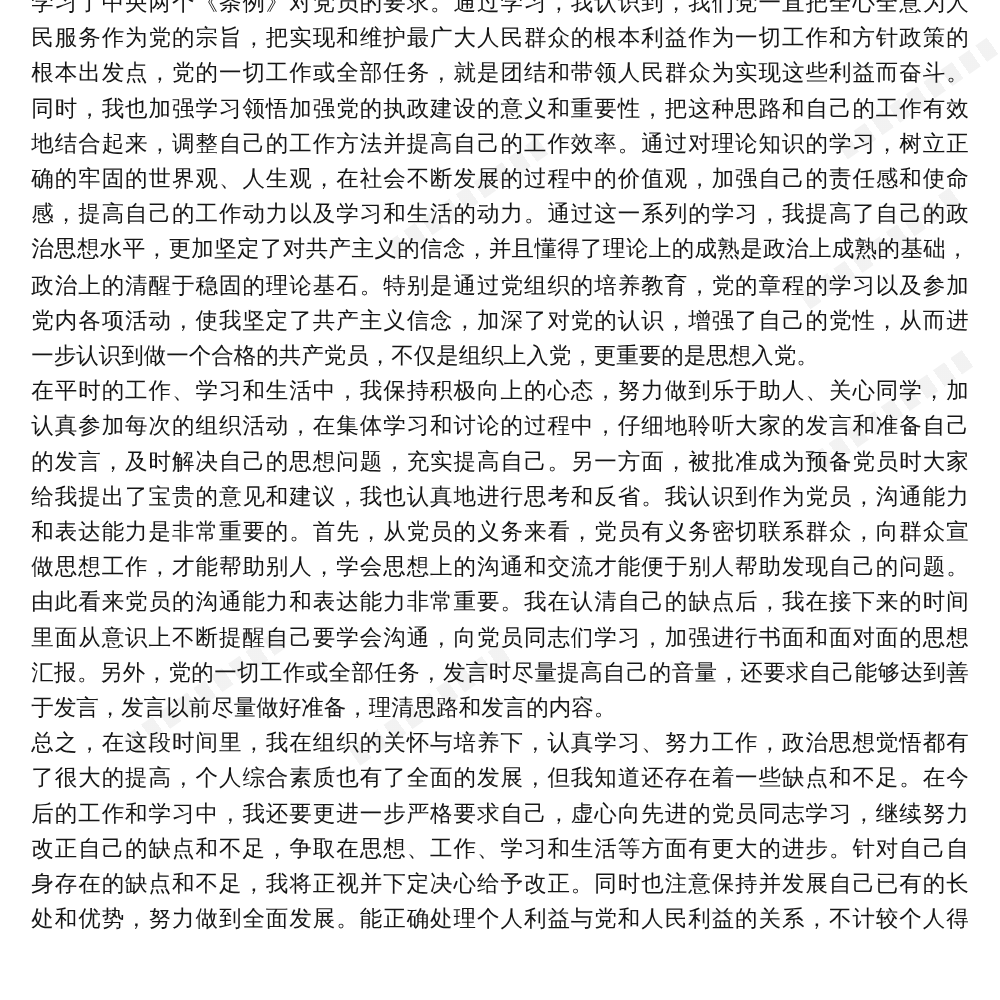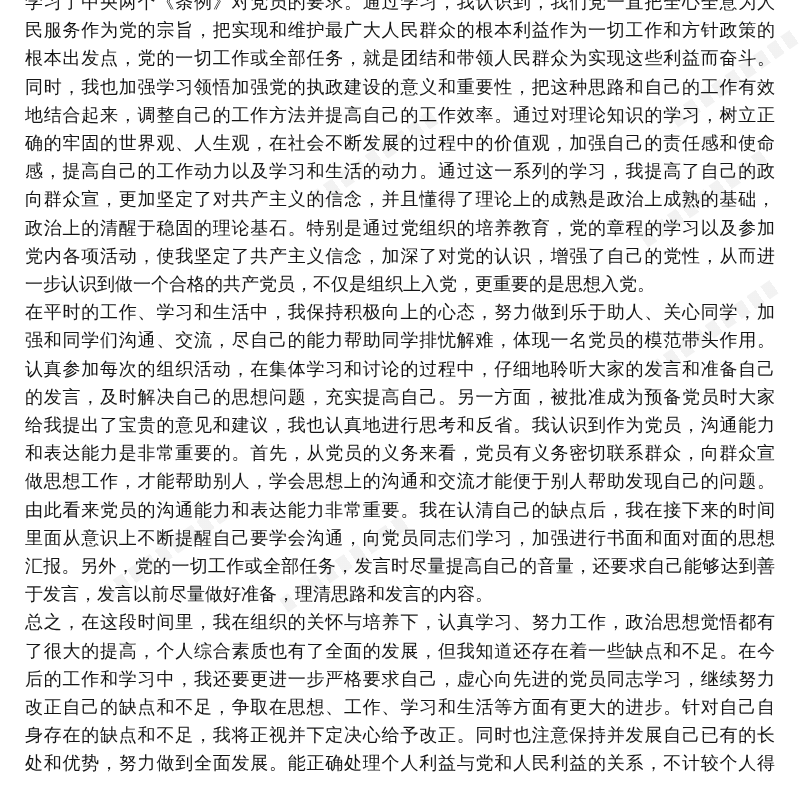--- a/index.html
+++ b/index.html
@@ -76,28 +76,27 @@
   <div class="textblock" id="textblock">
 
   <div class="para">
         <div class="line">学习了中央两个《条例》对党员的要求。通过学习，我认识到，我们党一直把全心全意为人</div>
         <div class="line">民服务作为党的宗旨，把实现和维护最广大人民群众的根本利益作为一切工作和方针政策的</div>
         <div class="line">根本出发点，党的一切工作或全部任务，就是团结和带领人民群众为实现这些利益而奋斗。</div>
         <div class="line">同时，我也加强学习领悟加强党的执政建设的意义和重要性，把这种思路和自己的工作有效</div>
         <div class="line">地结合起来，调整自己的工作方法并提高自己的工作效率。通过对理论知识的学习，树立正</div>
         <div class="line">确的牢固的世界观、人生观，在社会不断发展的过程中的价值观，加强自己的责任感和使命</div>
         <div class="line">感，提高自己的工作动力以及学习和生活的动力。通过这一系列的学习，我提高了自己的政</div>
-        <div class="line">向群众宣，更加坚定了对共产主义的信念，并且懂得了理论上的成熟是政治上成熟的基础，</div>
+        <div class="line">治思想水平，更加坚定了对共产主义的信念，并且懂得了理论上的成熟是政治上成熟的基础，</div>
         <div class="line">政治上的清醒于稳固的理论基石。特别是通过党组织的培养教育，党的章程的学习以及参加</div>
         <div class="line">党内各项活动，使我坚定了共产主义信念，加深了对党的认识，增强了自己的党性，从而进</div>
         <div class="line short">一步认识到做一个合格的共产党员，不仅是组织上入党，更重要的是思想入党。</div>
       </div>
       <div class="para">
         <div class="line">在平时的工作、学习和生活中，我保持积极向上的心态，努力做到乐于助人、关心同学，加</div>
-        <div class="line">强和同学们沟通、交流，尽自己的能力帮助同学排忧解难，体现一名党员的模范带头作用。</div>
         <div class="line">认真参加每次的组织活动，在集体学习和讨论的过程中，仔细地聆听大家的发言和准备自己</div>
         <div class="line">的发言，及时解决自己的思想问题，充实提高自己。另一方面，被批准成为预备党员时大家</div>
         <div class="line">给我提出了宝贵的意见和建议，我也认真地进行思考和反省。我认识到作为党员，沟通能力</div>
         <div class="line">和表达能力是非常重要的。首先，从党员的义务来看，党员有义务密切联系群众，向群众宣</div>
         <div class="line">做思想工作，才能帮助别人，学会思想上的沟通和交流才能便于别人帮助发现自己的问题。</div>
         <div class="line">由此看来党员的沟通能力和表达能力非常重要。我在认清自己的缺点后，我在接下来的时间</div>
         <div class="line">里面从意识上不断提醒自己要学会沟通，向党员同志们学习，加强进行书面和面对面的思想</div>
         <div class="line">汇报。另外，党的一切工作或全部任务，发言时尽量提高自己的音量，还要求自己能够达到善</div>
         <div class="line short">于发言，发言以前尽量做好准备，理清思路和发言的内容。</div>
       </div>

